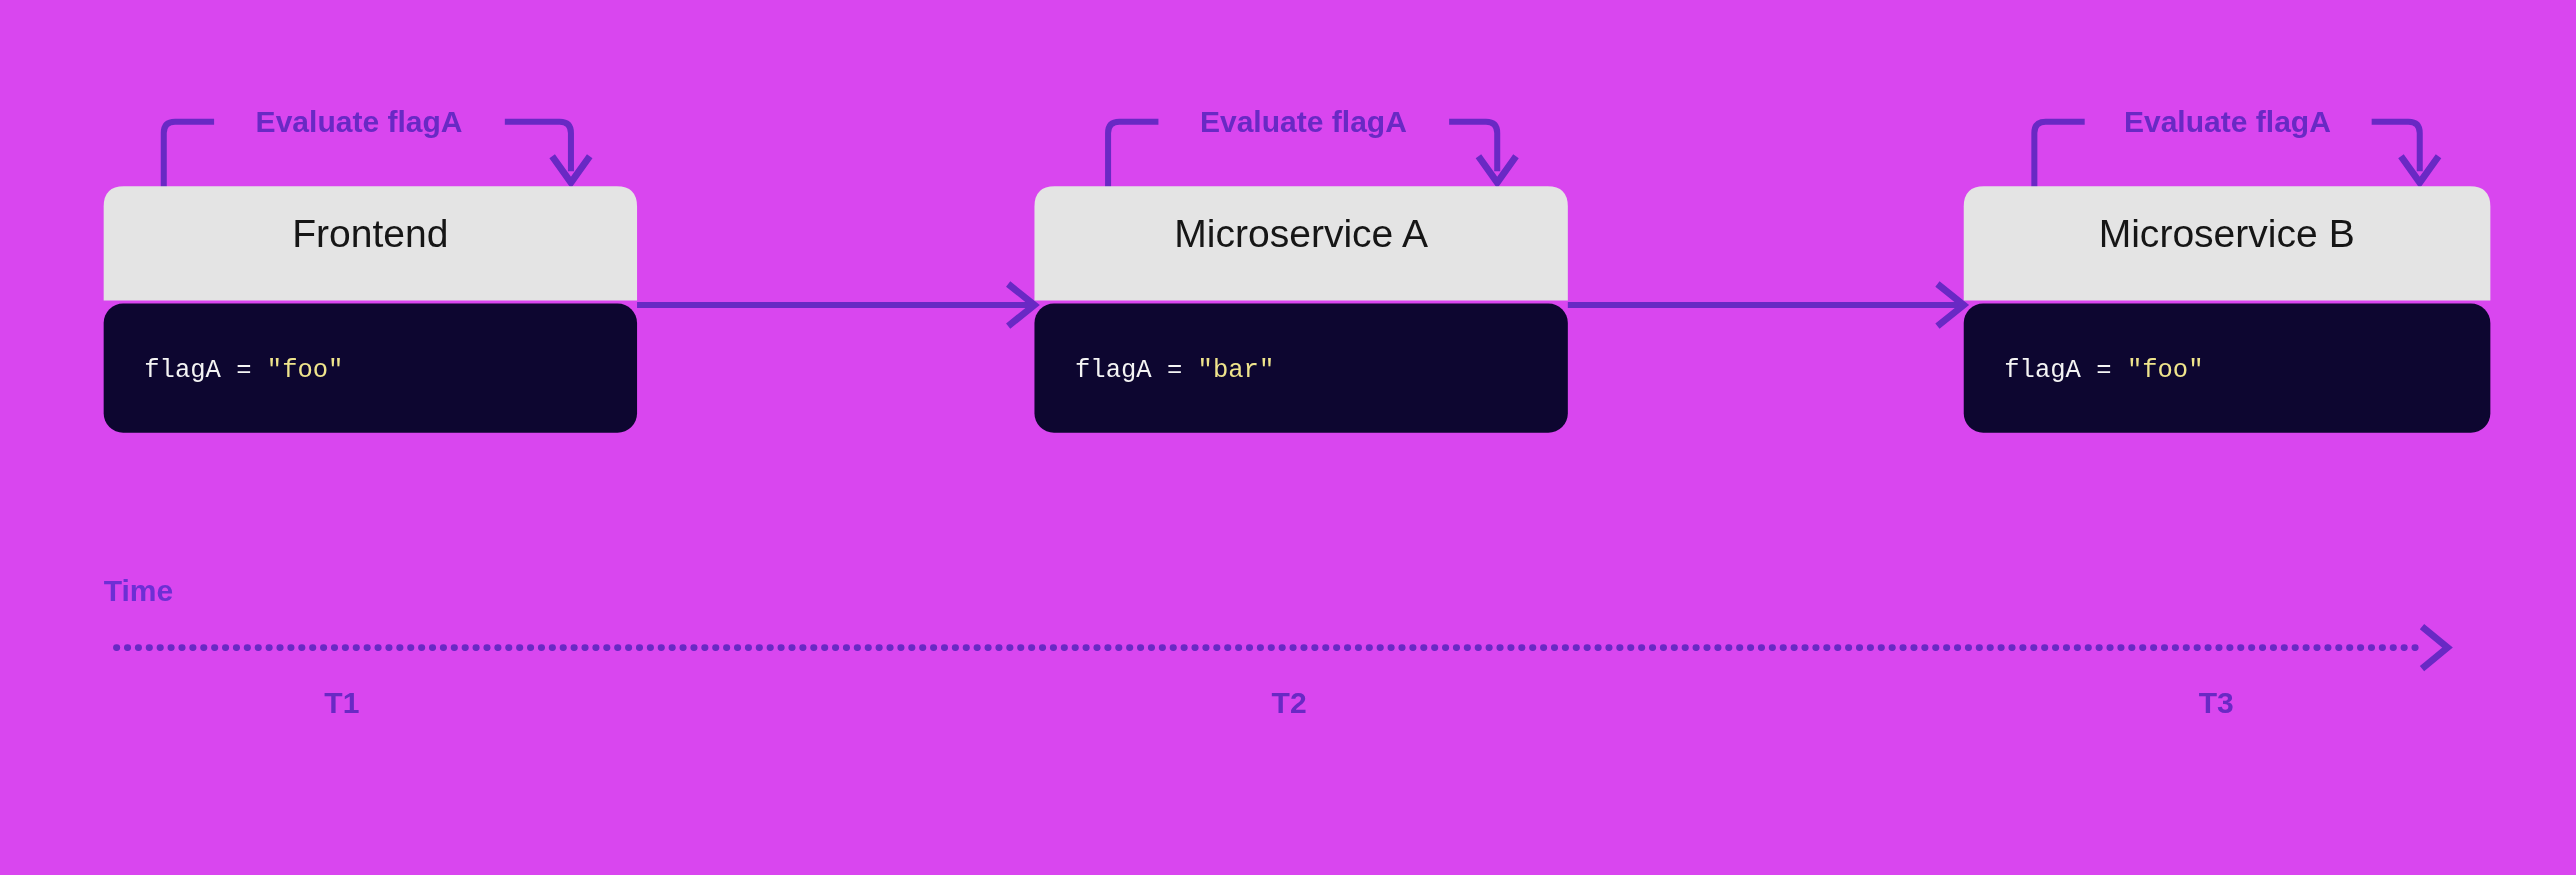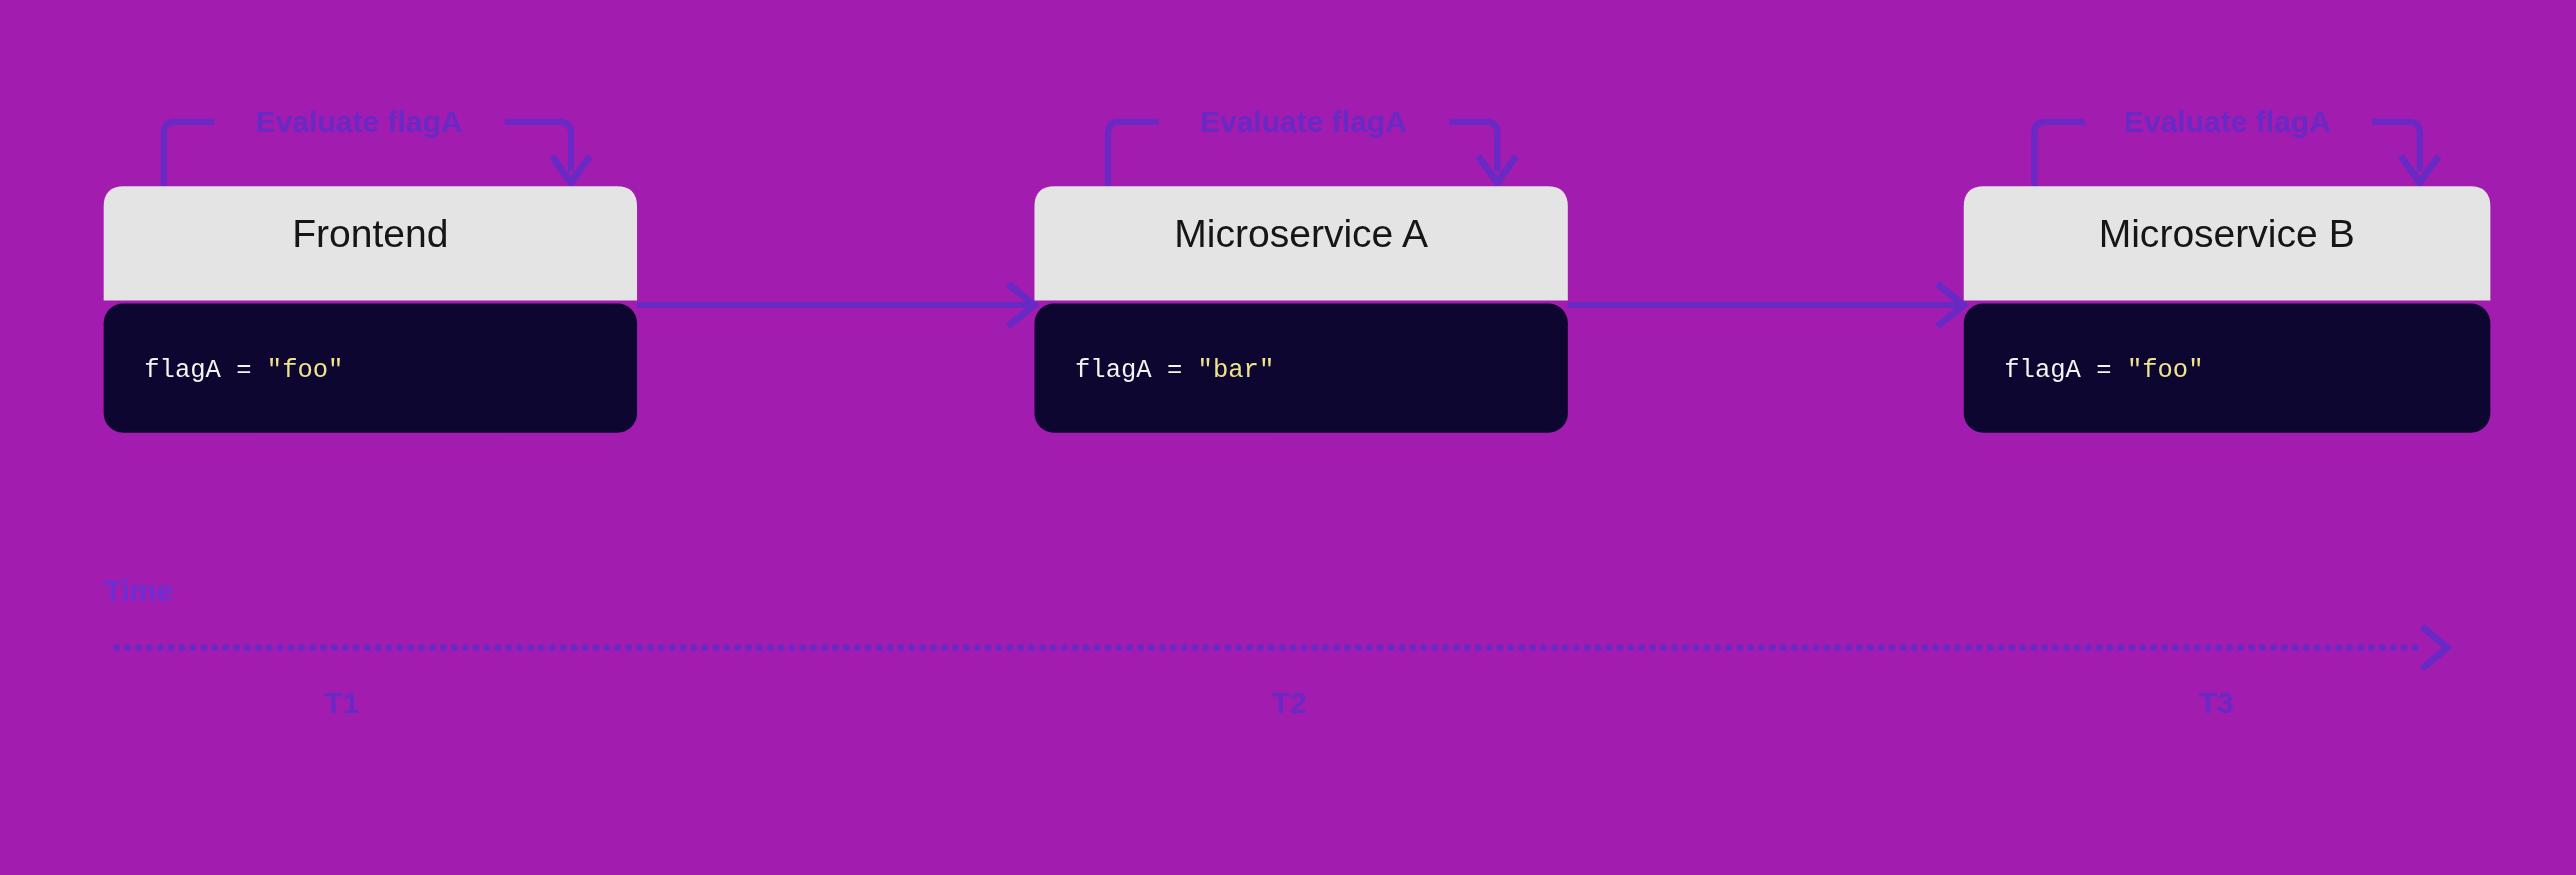--- a/index.html
+++ b/index.html
@@ -7,21 +7,21 @@
     padding: 0;
     background: #ffffff;
   }
   body {
     font-family: "Liberation Sans", sans-serif;
   }
   #canvas {
     position: relative;
     width: 2576px;
     height: 876px;
-    background: #a21caf;
+    background: #d946ef;
     overflow: hidden;
   }
   #diagram-svg {
     position: absolute;
     inset: 0;
     width: 2576px;
     height: 876px;
     display: block;
   }
   .node-title {

